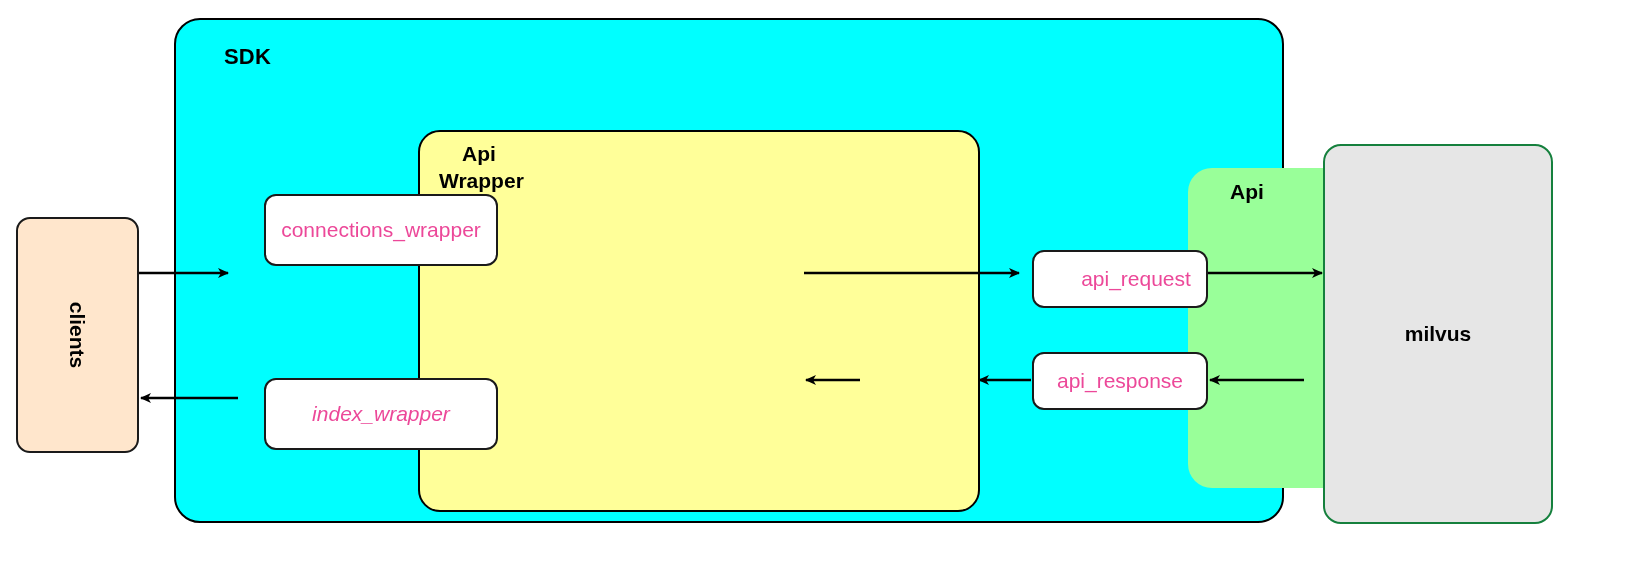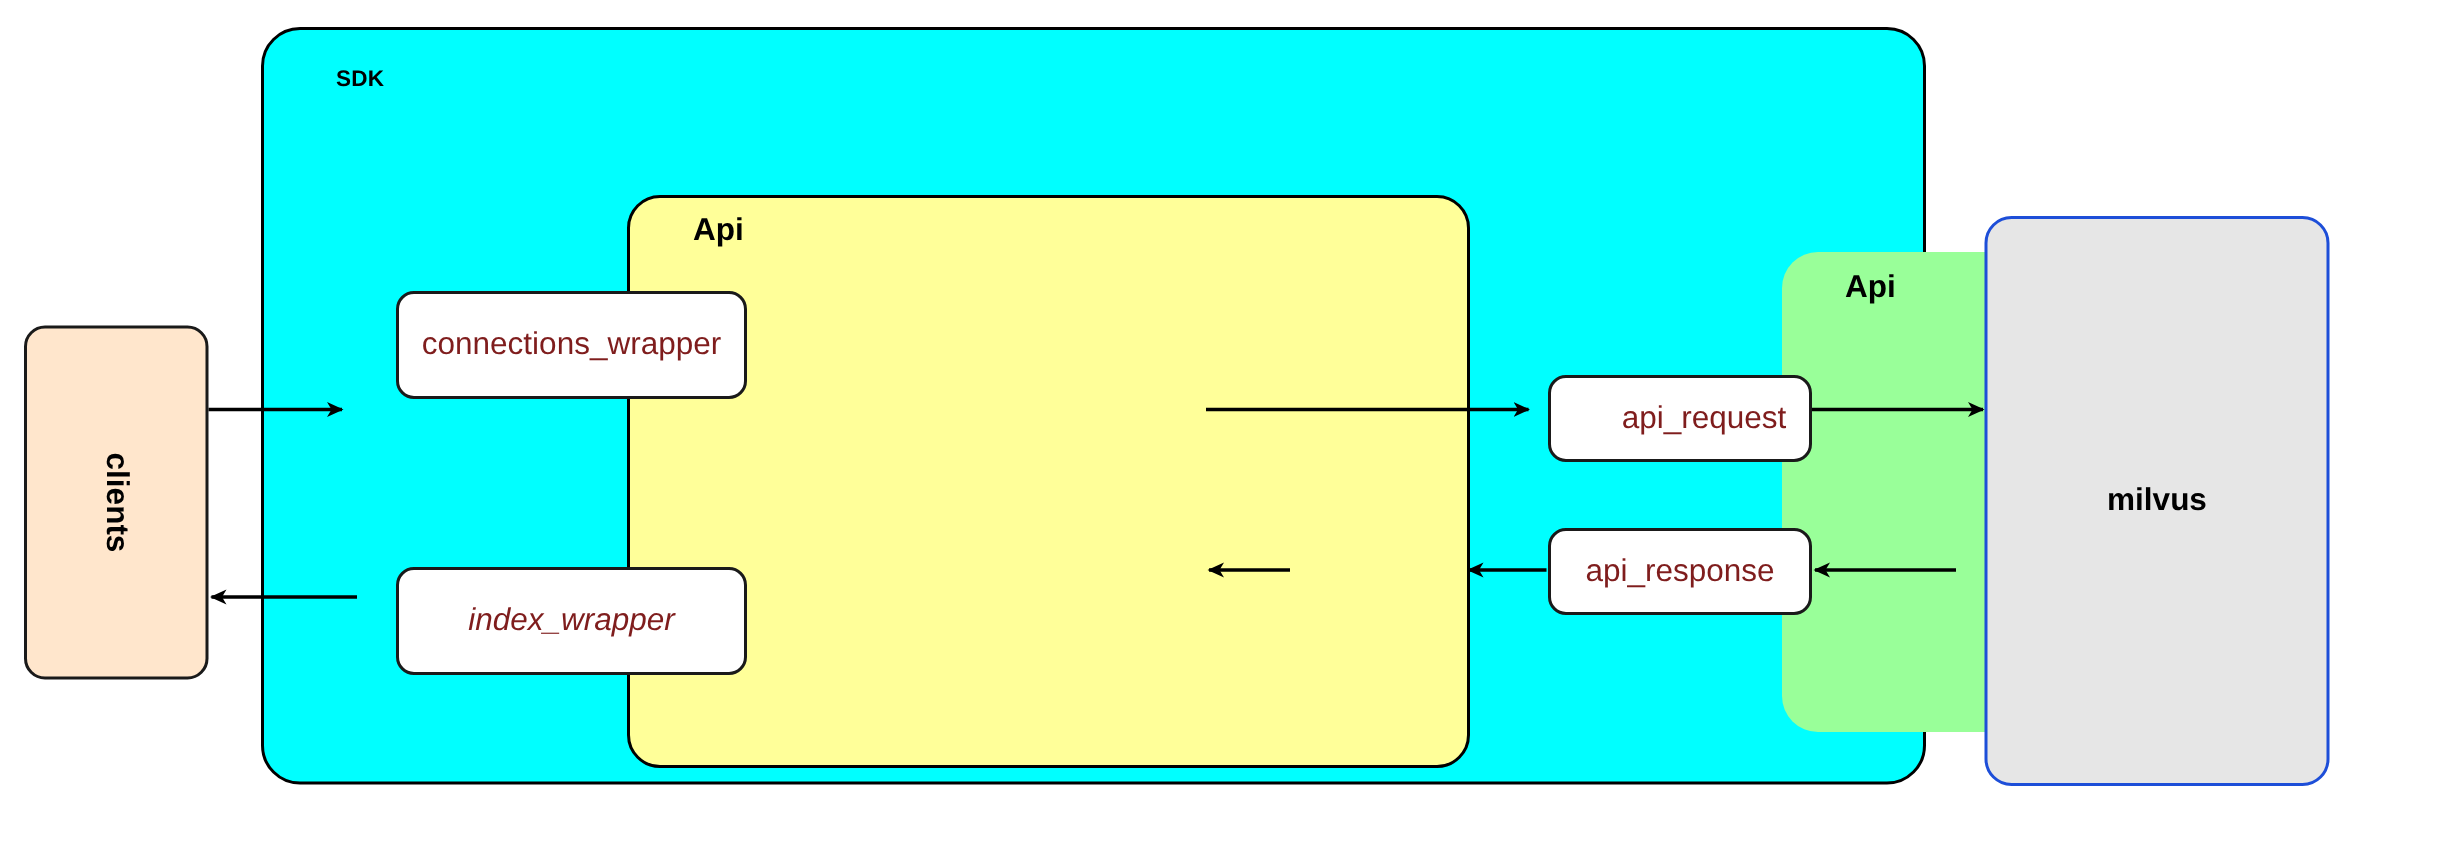--- a/index.html
+++ b/index.html
@@ -31,21 +31,21 @@
     height: 505px;
     background: #00ffff;
     border: 2px solid #000000;
     border-radius: 26px;
     box-sizing: border-box;
   }
   .sdk-title {
     position: absolute;
     left: 48px;
     top: 24px;
-    font-size: 15px;
+    font-size: 22px;
     font-weight: bold;
     color: #000000;
     letter-spacing: .2px;
   }
 
   .wrapper-box {
     position: absolute;
     left: 242px;
     top: 110px;
     width: 562px;
@@ -93,21 +93,21 @@
   .node {
     position: absolute;
     background: #ffffff;
     border: 2px solid #1a1a1a;
     border-radius: 12px;
     box-sizing: border-box;
     display: flex;
     align-items: center;
     justify-content: center;
     font-size: 21px;
-    color: #7f1d1d;
+    color: #ec4899;
     text-align: center;
   }
 
   .wrap-cell { width: 234px; height: 72px; }
   .col-a { left: 264px; }
   .col-b { left: 552px; }
   .row-1 { top: 194px; }
   .row-2 { top: 290px; }
   .row-3 { top: 378px; font-style: italic; }
 
@@ -144,21 +144,21 @@
     white-space: nowrap;
   }
 
   .milvus-box {
     position: absolute;
     left: 1323px;
     top: 144px;
     width: 230px;
     height: 380px;
     background: #e6e6e6;
-    border: 2px solid #1d4ed8;
+    border: 2px solid #15803d;
     border-radius: 18px;
     box-sizing: border-box;
     display: flex;
     align-items: center;
     justify-content: center;
   }
   .milvus-label {
     font-size: 21px;
     font-weight: bold;
     color: #000000;
@@ -181,20 +181,21 @@
   <div class="clients-box">
     <span class="clients-label">clients</span>
   </div>
 
   <div class="sdk-box">
     <span class="sdk-title">SDK</span>
 
     <div class="wrapper-box">
       <span class="wrapper-title">
         <span>Api</span>
+        <span class="l2">Wrapper</span>
       </span>
     </div>
 
     <div class="gateway-box">
       <span class="gateway-title">
         <span>Api</span>
       </span>
     </div>
   </div>
 

